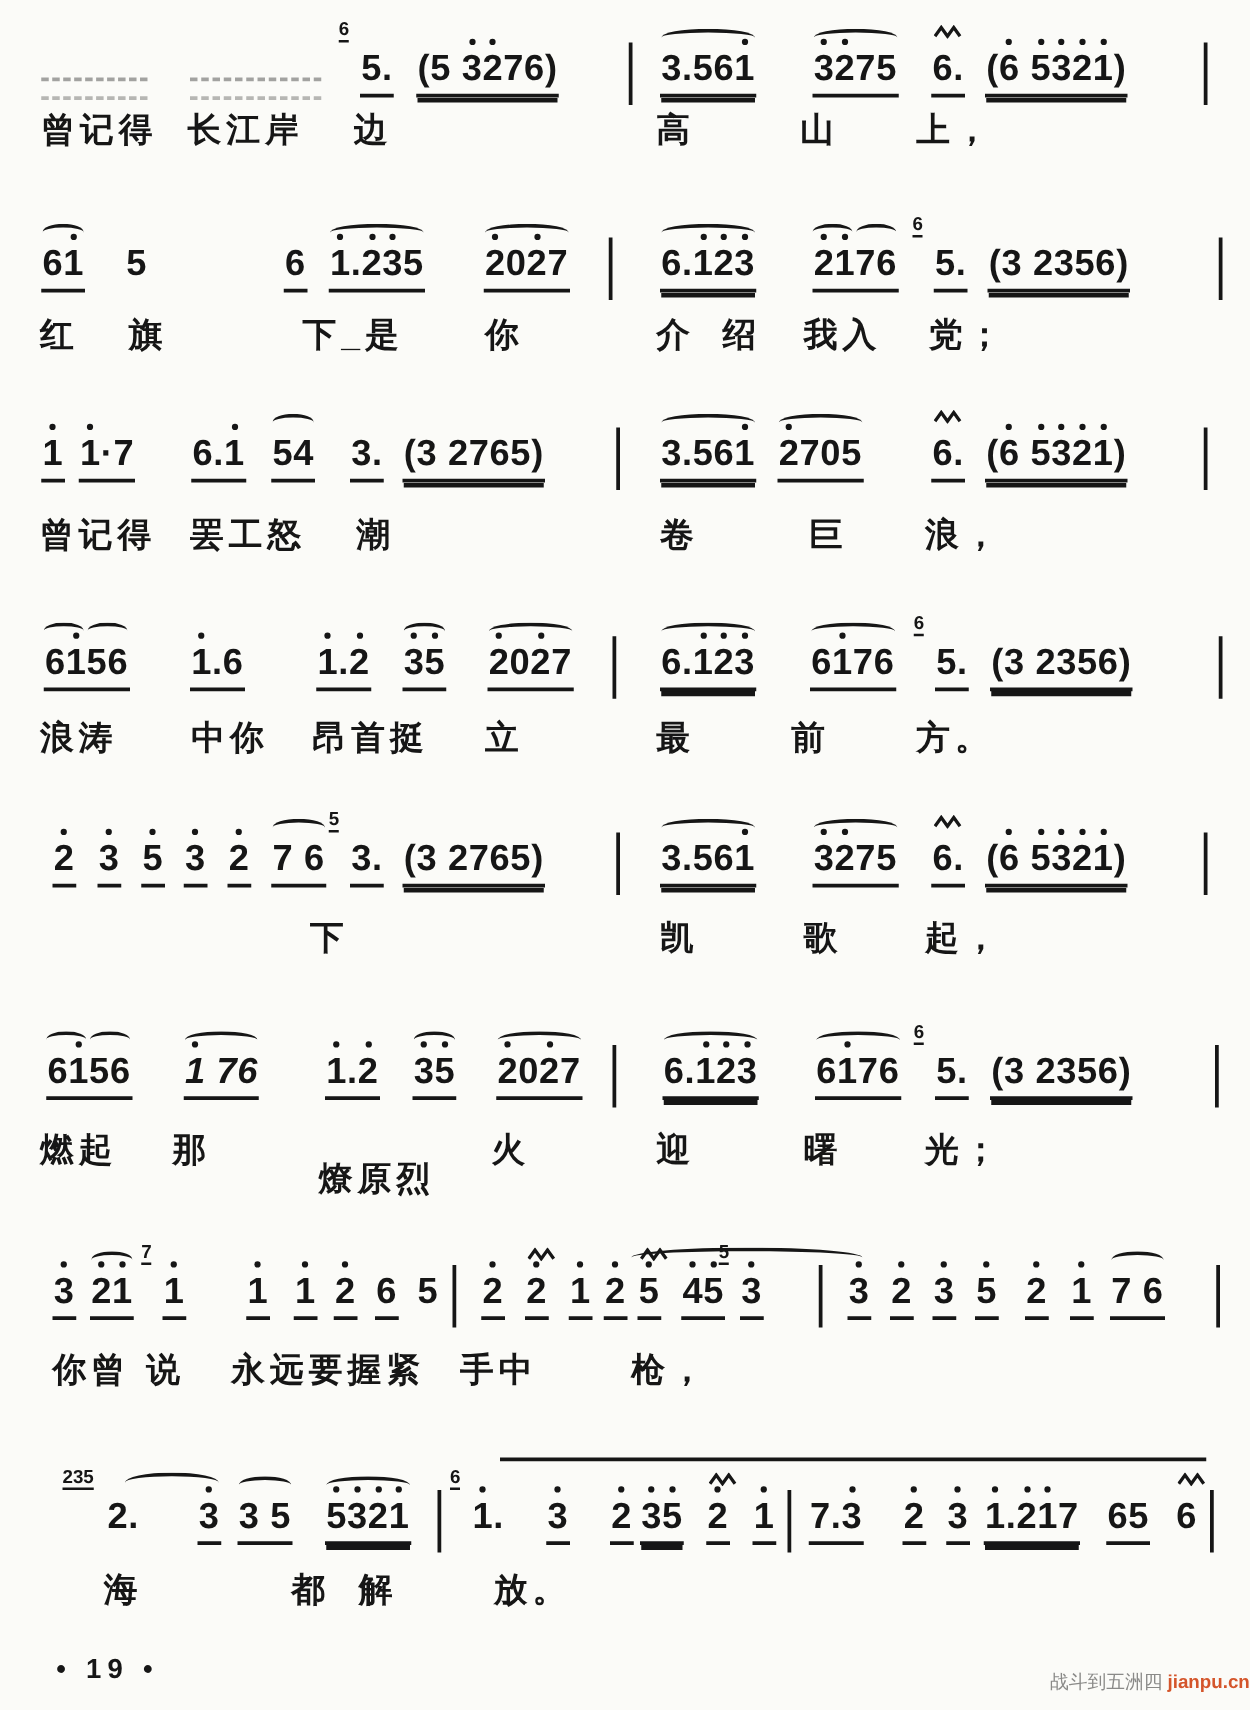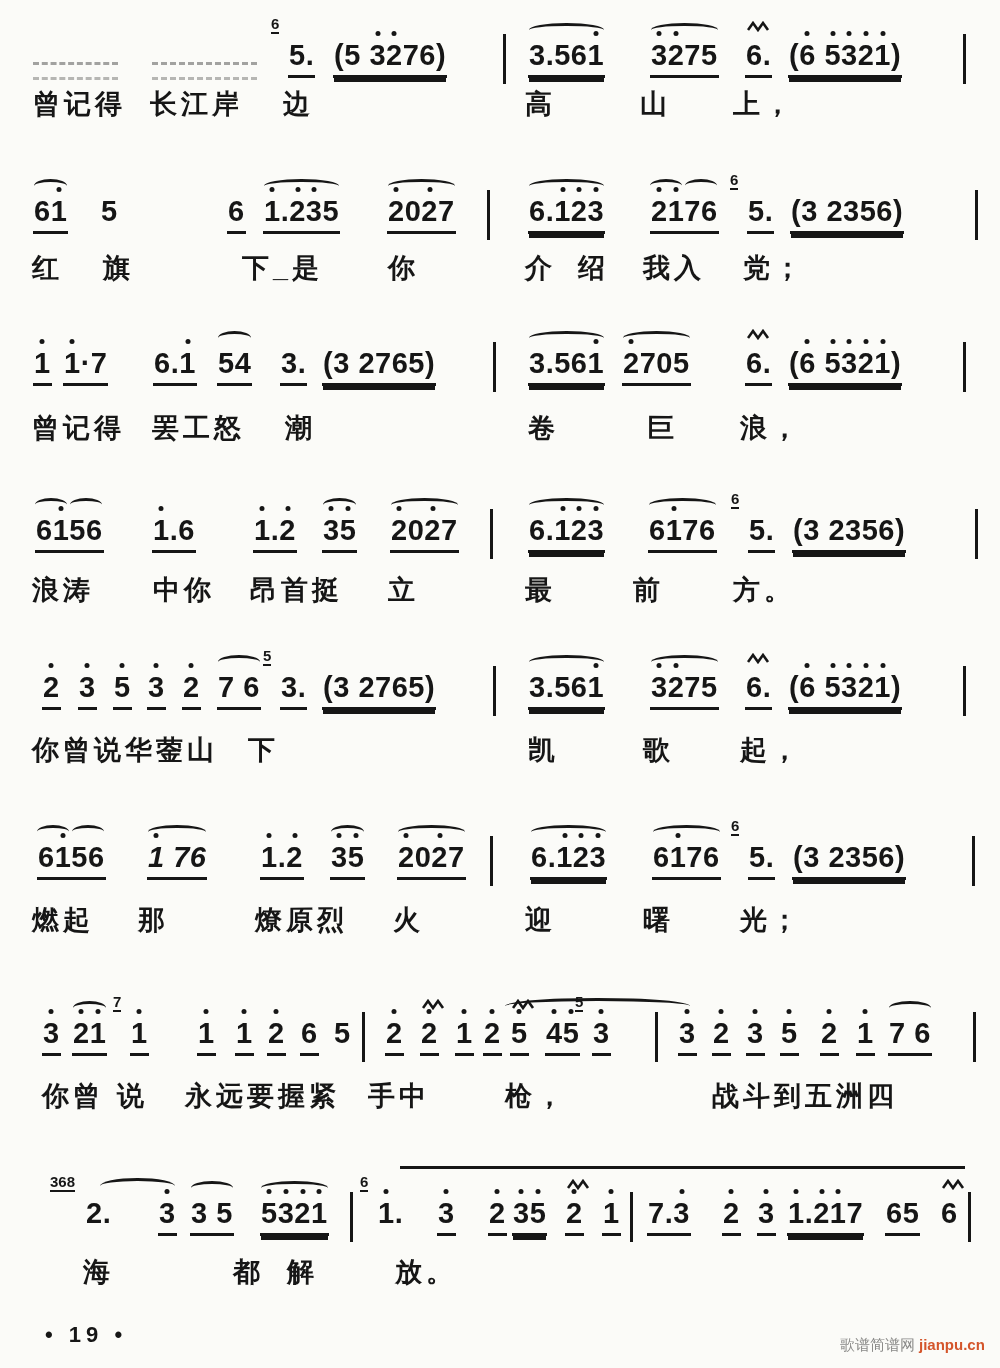--- a/index.html
+++ b/index.html
@@ -165,21 +165,20 @@
           <span class="barline" style="left: 493px;"></span>
           <span class="tok u2" style="left: 528px;"><span class="tie"></span><span class="main"><span class="ch">3</span><span class="ch">.</span><span class="ch">5</span><span class="ch">6</span><span class="ch hd">1</span></span></span>
           <span class="tok u1" style="left: 650px;"><span class="tie"></span><span class="main"><span class="ch hd">3</span><span class="ch hd">2</span><span class="ch">7</span><span class="ch">5</span></span></span>
           <span class="tok u1" style="left: 745px;"><span class="trill"><svg width="26" height="11" viewBox="0 0 26 11">
                 <polyline points="1,9 6,2 11,9 16,2 21,9" fill="none" stroke="#161616" stroke-width="2.6"></polyline>
               </svg></span><span class="main"><span class="ch">6</span><span class="ch">.</span></span></span>
           <span class="tok u2" style="left: 788px;"><span class="main"><span class="ch">(</span><span class="ch hd">6</span><span class="ch"> </span><span class="ch hd">5</span><span class="ch hd">3</span><span class="ch hd">2</span><span class="ch hd">1</span><span class="ch">)</span></span></span>
           <span class="barline" style="left: 963px;"></span>
         </div>
         <div class="lyrics">
-          <span class="lyr" style="left: 32px;">你曾说华蓥山</span>
           <span class="lyr" style="left: 248px;">下</span>
           <span class="lyr" style="left: 528px;">凯</span>
           <span class="lyr" style="left: 643px;">歌</span>
           <span class="lyr" style="left: 740px;">起，</span>
         </div>
       </div>
       <div class="system sys6">
         <div class="notes">
           <span class="tok u1" style="left: 37px;"><span class="tie2a"></span><span class="tie2b"></span><span class="main"><span class="ch">6</span><span class="ch hd">1</span><span class="ch">5</span><span class="ch">6</span></span></span>
           <span class="tok u1" style="left: 147px; font-style: italic;"><span class="tie"></span><span class="main"><span class="ch hd">1</span><span class="ch"> </span><span class="ch">7</span><span class="ch">6</span></span></span>
@@ -189,21 +188,21 @@
           <span class="barline" style="left: 490px;"></span>
           <span class="tok u2" style="left: 530px;"><span class="tie"></span><span class="main"><span class="ch">6</span><span class="ch">.</span><span class="ch hd">1</span><span class="ch hd">2</span><span class="ch hd">3</span></span></span>
           <span class="tok u1" style="left: 652px;"><span class="tie"></span><span class="main"><span class="ch">6</span><span class="ch hd">1</span><span class="ch">7</span><span class="ch">6</span></span></span>
           <span class="tok u1" style="left: 748px;"><span class="grace" style="left: -17px;">6</span><span class="main"><span class="ch">5</span><span class="ch">.</span></span></span>
           <span class="tok u2" style="left: 792px;"><span class="main"><span class="ch">(</span><span class="ch">3</span><span class="ch"> </span><span class="ch">2</span><span class="ch">3</span><span class="ch">5</span><span class="ch">6</span><span class="ch">)</span></span></span>
           <span class="barline" style="left: 972px;"></span>
         </div>
         <div class="lyrics">
           <span class="lyr" style="left: 32px;">燃起</span>
           <span class="lyr" style="left: 138px;">那</span>
-          <span class="lyr" style="left: 255px;">燎原烈</span>
+          <span class="lyr" style="left: 255px; margin-top: 23px;">燎原烈</span>
           <span class="lyr" style="left: 393px;">火</span>
           <span class="lyr" style="left: 525px;">迎</span>
           <span class="lyr" style="left: 643px;">曙</span>
           <span class="lyr" style="left: 740px;">光；</span>
         </div>
       </div>
       <div class="system sys7">
         <div class="notes">
           <span class="tok u1" style="left: 42px;"><span class="main"><span class="ch hd">3</span></span></span>
           <span class="tok u1" style="left: 72px;"><span class="tie"></span><span class="main"><span class="ch hd">2</span><span class="ch hd">1</span></span></span>
@@ -235,26 +234,25 @@
           <span class="tok u1" style="left: 856px;"><span class="main"><span class="ch hd">1</span></span></span>
           <span class="tok u1" style="left: 888px;"><span class="tie"></span><span class="main"><span class="ch">7</span><span class="ch"> </span><span class="ch">6</span></span></span>
           <span class="barline" style="left: 973px;"></span>
         </div>
         <div class="lyrics">
           <span class="lyr" style="left: 42px;">你曾</span>
           <span class="lyr" style="left: 117px;">说</span>
           <span class="lyr" style="left: 185px;">永远要握紧</span>
           <span class="lyr" style="left: 368px;">手中</span>
           <span class="lyr" style="left: 505px;">枪，</span>
-          <span class="lyr" style="left: 712px;">战斗到五洲四</span>
         </div>
       </div>
       <div class="system sys8">
         <div class="notes">
-          <span class="tok" style="left: 85px;"><span class="grace" style="left: -35px;">368</span><span class="main"><span class="ch">2</span><span class="ch">.</span></span></span>
+          <span class="tok" style="left: 85px;"><span class="grace" style="left: -35px;">235</span><span class="main"><span class="ch">2</span><span class="ch">.</span></span></span>
           <span class="arc" style="width: 75px; left: 100px;"></span>
           <span class="tok u1" style="left: 158px;"><span class="main"><span class="ch hd">3</span></span></span>
           <span class="tok u1" style="left: 190px;"><span class="tie"></span><span class="main"><span class="ch">3</span><span class="ch"> </span><span class="ch">5</span></span></span>
           <span class="tok u2" style="left: 260px;"><span class="tie"></span><span class="main"><span class="ch hd">5</span><span class="ch hd">3</span><span class="ch hd">2</span><span class="ch hd">1</span></span></span>
           <span class="barline" style="left: 350px;"></span>
           <span class="tok" style="left: 377px;"><span class="grace" style="left: -17px;">6</span><span class="main"><span class="ch hd">1</span><span class="ch">.</span></span></span>
           <span class="phrase-line" style="width: 565px; left: 400px;"></span>
           <span class="tok u1" style="left: 437px;"><span class="main"><span class="ch hd">3</span></span></span>
           <span class="tok u1" style="left: 488px;"><span class="main"><span class="ch hd">2</span></span></span>
           <span class="tok u2" style="left: 512px;"><span class="main"><span class="ch hd">3</span><span class="ch hd">5</span></span></span>
@@ -275,14 +273,14 @@
         </div>
         <div class="lyrics">
           <span class="lyr" style="left: 83px;">海</span>
           <span class="lyr" style="left: 233px;">都</span>
           <span class="lyr" style="left: 287px;">解</span>
           <span class="lyr" style="left: 395px;">放。</span>
         </div>
       </div>
     </div>
   <div class="pageno">• 19 •</div>
-  <div class="watermark"><span>歌谱简谱网</span><span class="wm-domain">jianpu.cn</span></div>
+  <div class="watermark"><span>战斗到五洲四</span><span class="wm-domain">jianpu.cn</span></div>
 </div>
 
 </body></html>

